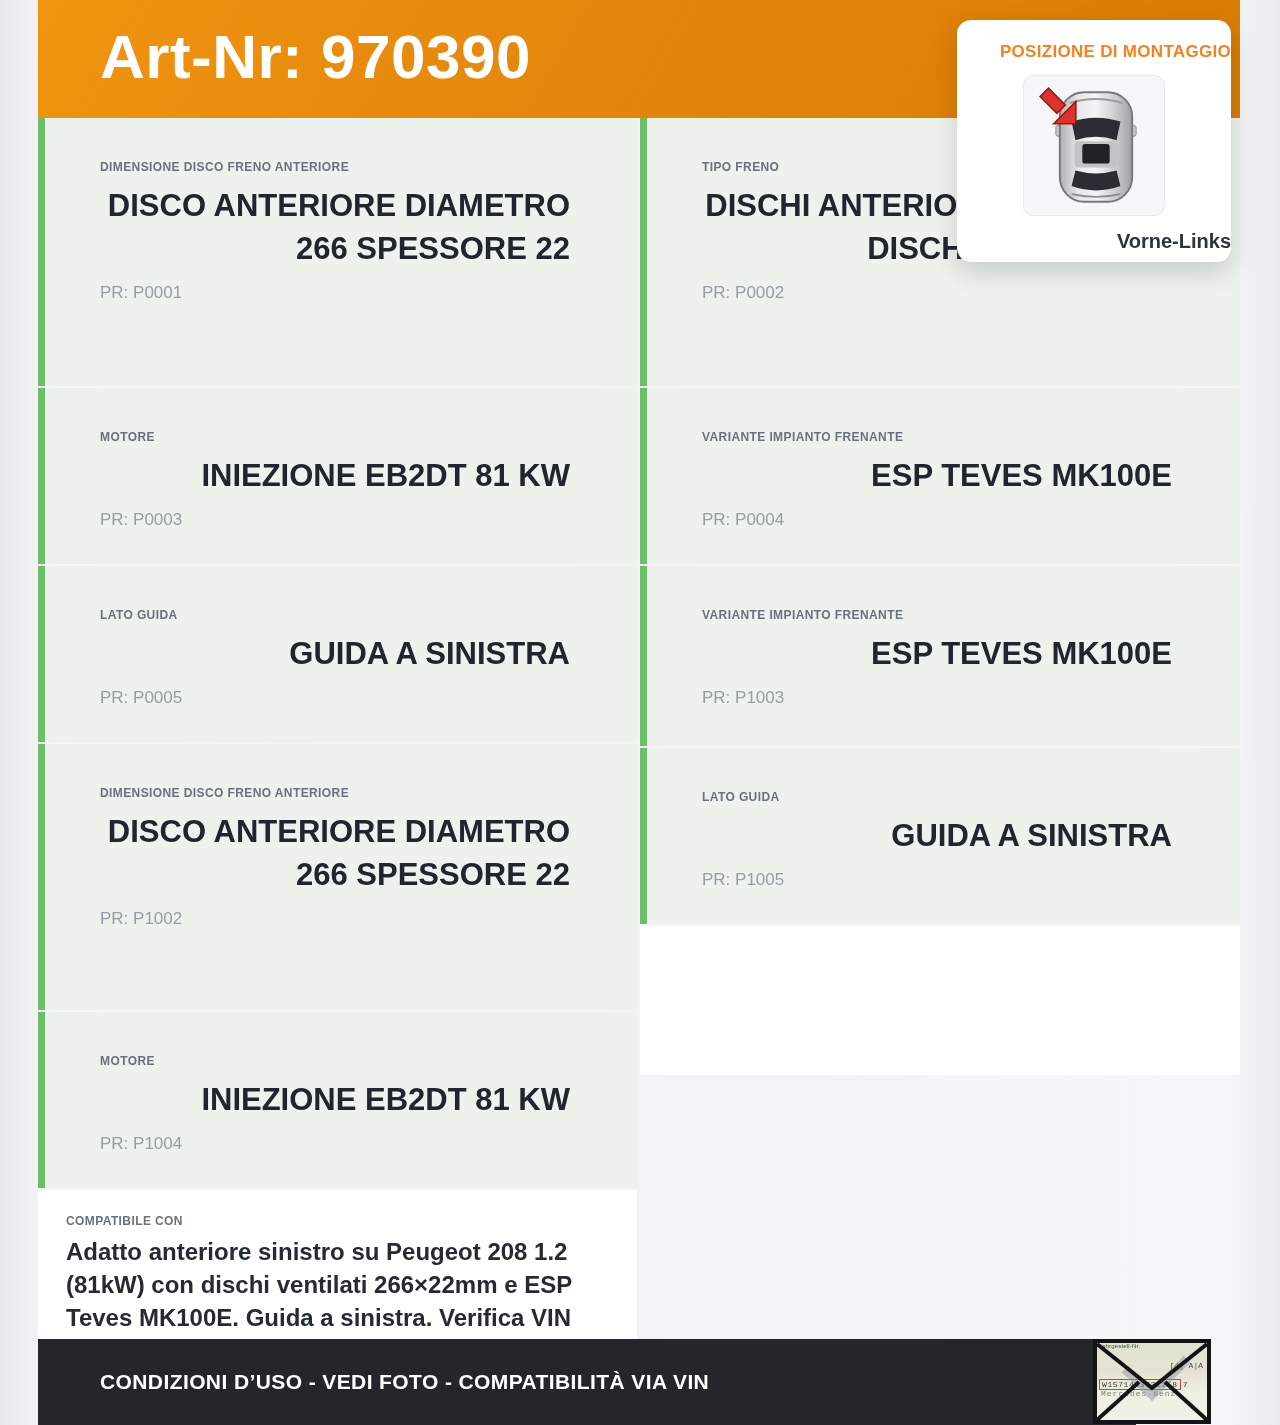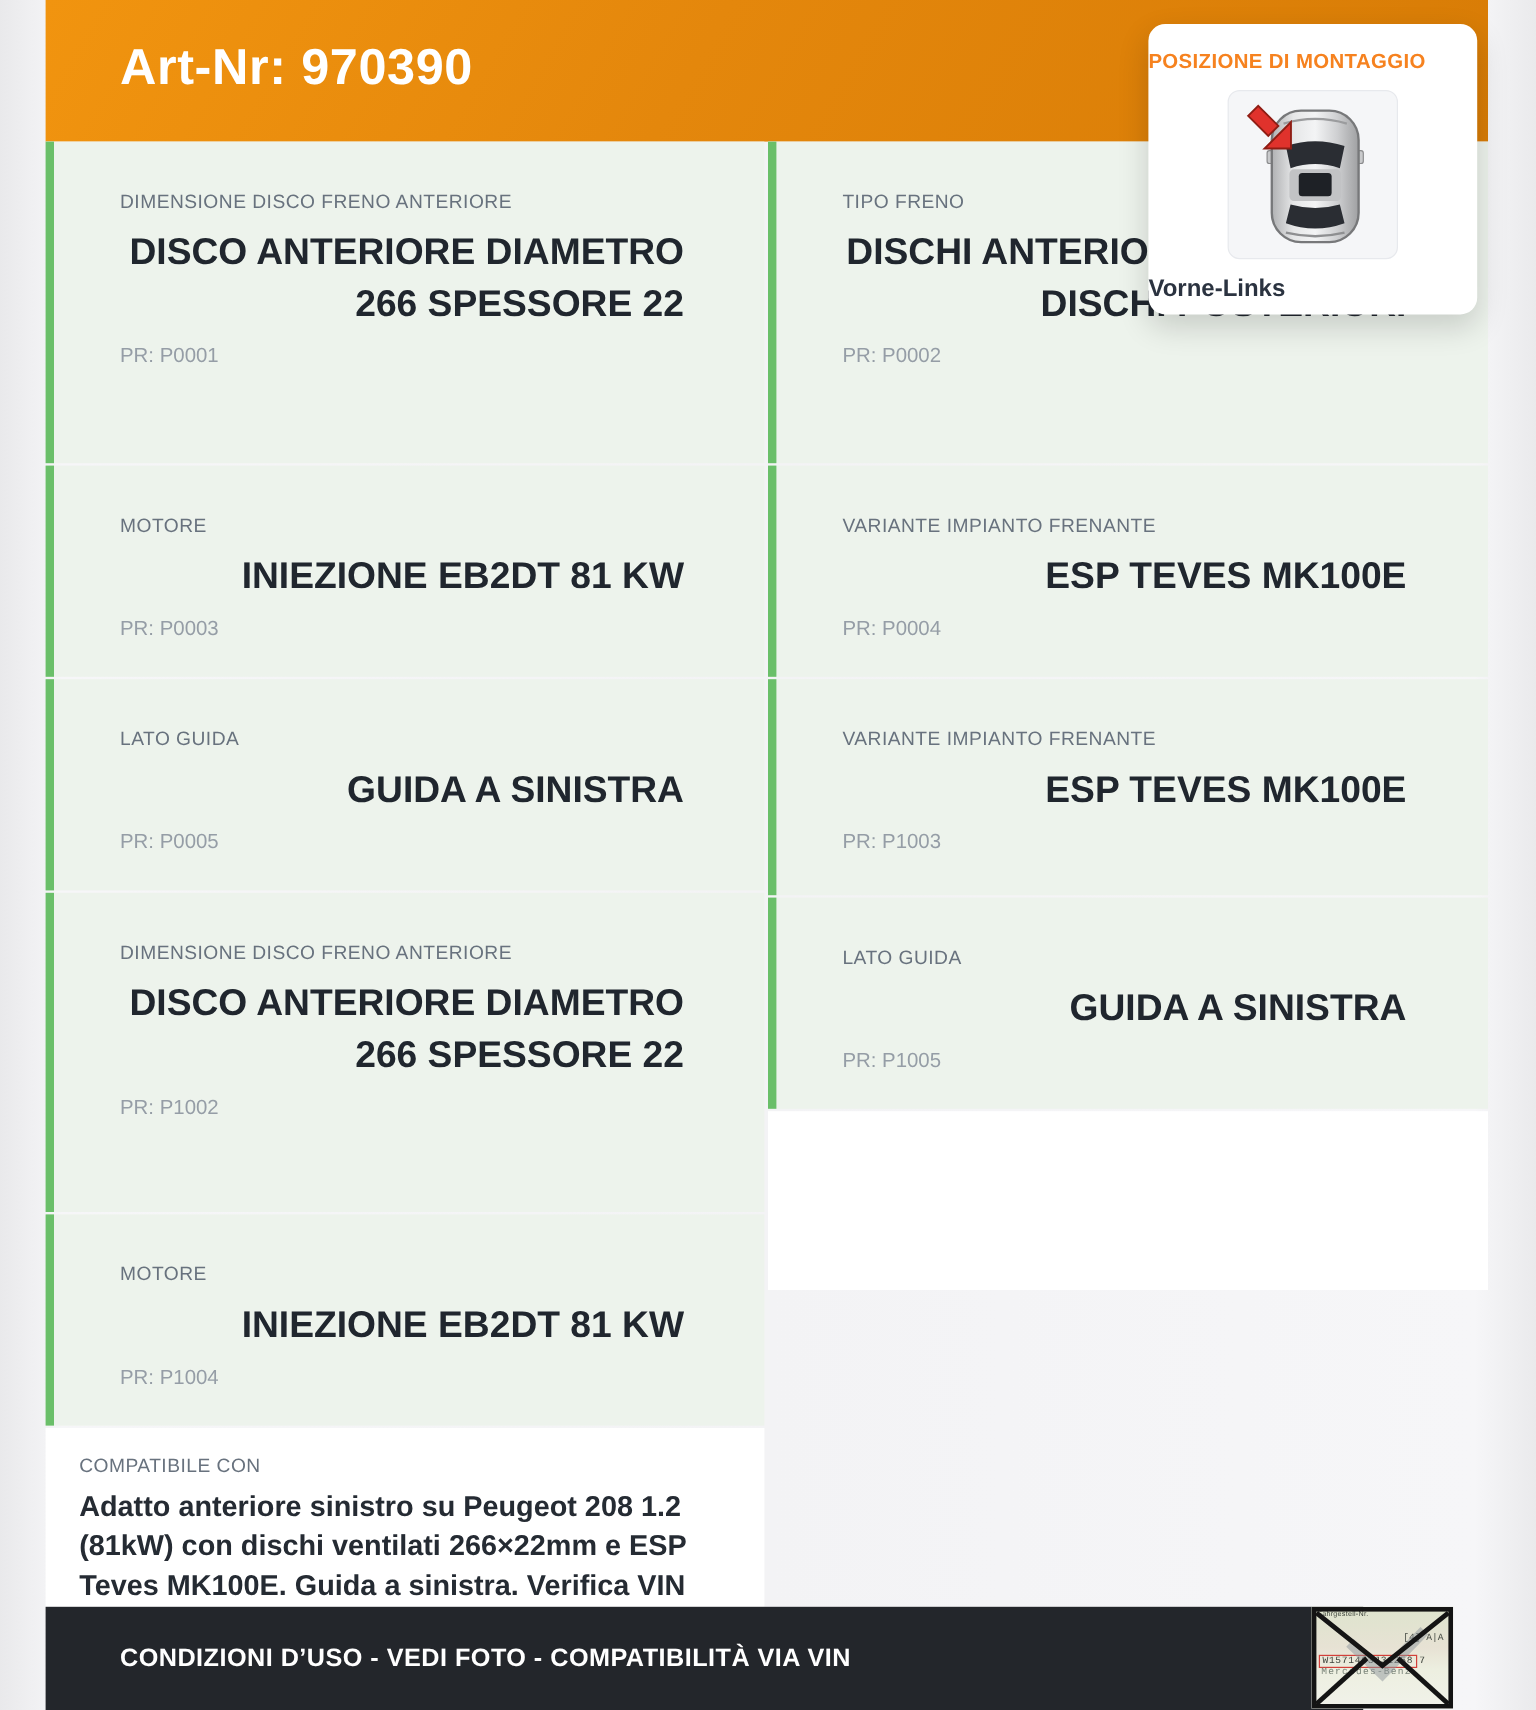--- a/index.html
+++ b/index.html
@@ -11,52 +11,52 @@
   }
   .page{position:relative;width:1280px;height:1425px;}
 
   
   .header{
     position:absolute;left:38px;top:0;width:1202px;height:118px;
     background:linear-gradient(120deg,#f1940f 0%,#e4870c 45%,#d87c06 100%);
     display:flex;align-items:center;
   }
   .header h1{
-    margin:0 0 6px 62px;color:#ffffff;font-size:42px;font-weight:700;letter-spacing:0.5px;
+    margin:0 0 6px 62px;color:#ffffff;font-size:62px;font-weight:700;letter-spacing:0.5px;
   }
 
   
   .col{position:absolute;top:118px;display:flex;flex-direction:column;}
   .col-left{left:38px;width:599px;}
   .col-right{left:640px;width:600px;}
   .spec-card{
     background:#edf3ec;border-left:7px solid #6abf69;
     box-sizing:border-box;padding:42px 30px 0 55px;margin-bottom:2px;overflow:hidden;
   }
   .spec-label{
-    font-size:16px;font-weight:400;color:#68727e;letter-spacing:0.4px;text-transform:uppercase;
+    font-size:12px;font-weight:700;color:#68727e;letter-spacing:0.4px;text-transform:uppercase;
   }
   .spec-title{
     margin-top:10px;font-size:31px;line-height:43px;font-weight:800;color:#20262e;max-width:470px;text-align:right;
   }
   .spec-pr{margin-top:13px;font-size:17px;color:#959da6;}
 
   
   .white-card{
     background:#ffffff;box-sizing:border-box;height:149px;overflow:hidden;
     padding:24px 30px 0 28px;
   }
   .compat-text{
     margin-top:7px;font-size:24px;font-weight:600;color:#252b33;line-height:33px;max-width:572px;
   }
 
   
   .mount-card{
     position:absolute;left:957px;top:20px;width:274px;height:242px;background:#ffffff;
-    border-radius:14px;box-shadow:0 10px 26px rgba(0,0,0,0.16);z-index:6;text-align:left;
+    border-radius:14px;box-shadow:0 10px 26px rgba(0,0,0,0.16);z-index:6;text-align:right;
     box-sizing:border-box;padding-top:22px;
   }
   .mount-title{font-size:17px;font-weight:800;color:#f6821f;letter-spacing:0.3px;}
   .mount-figure{
     position:relative;width:140px;height:139px;margin:13px auto 0;
     background:#f5f6f8;border:1px solid #e7e9ed;border-radius:10px;
   }
   .car-svg{position:absolute;left:28px;top:12px;}
   .arrow-svg{position:absolute;left:14px;top:10px;}
   .mount-pos{margin-top:14px;font-size:20px;font-weight:800;color:#2b3340;}

